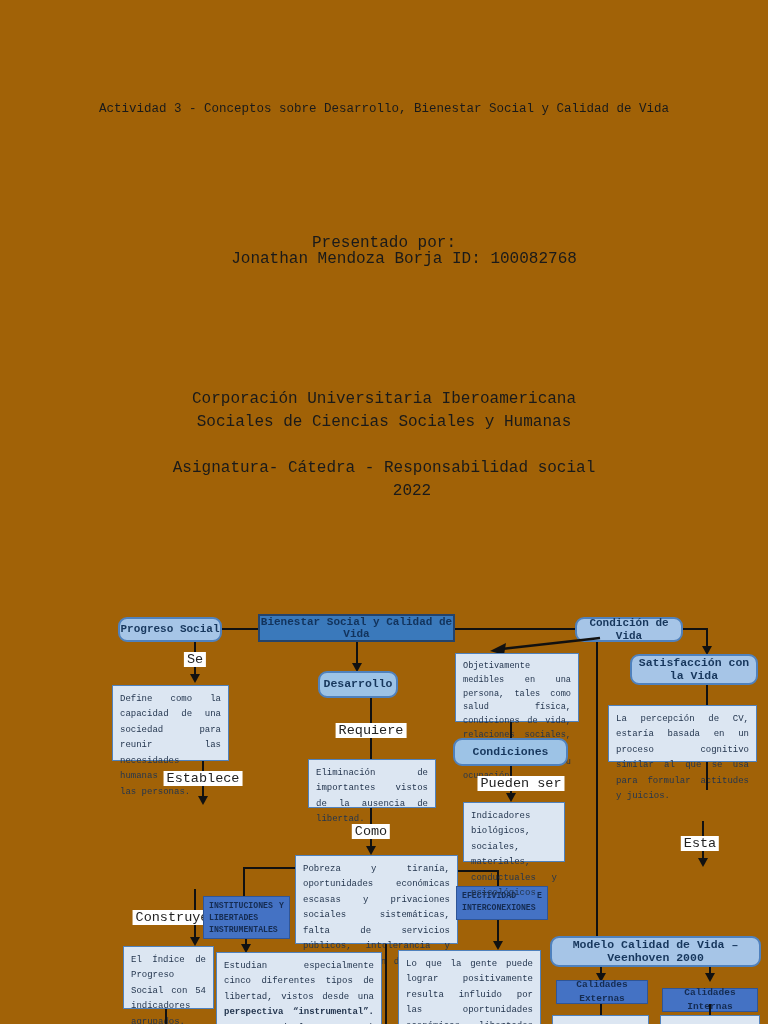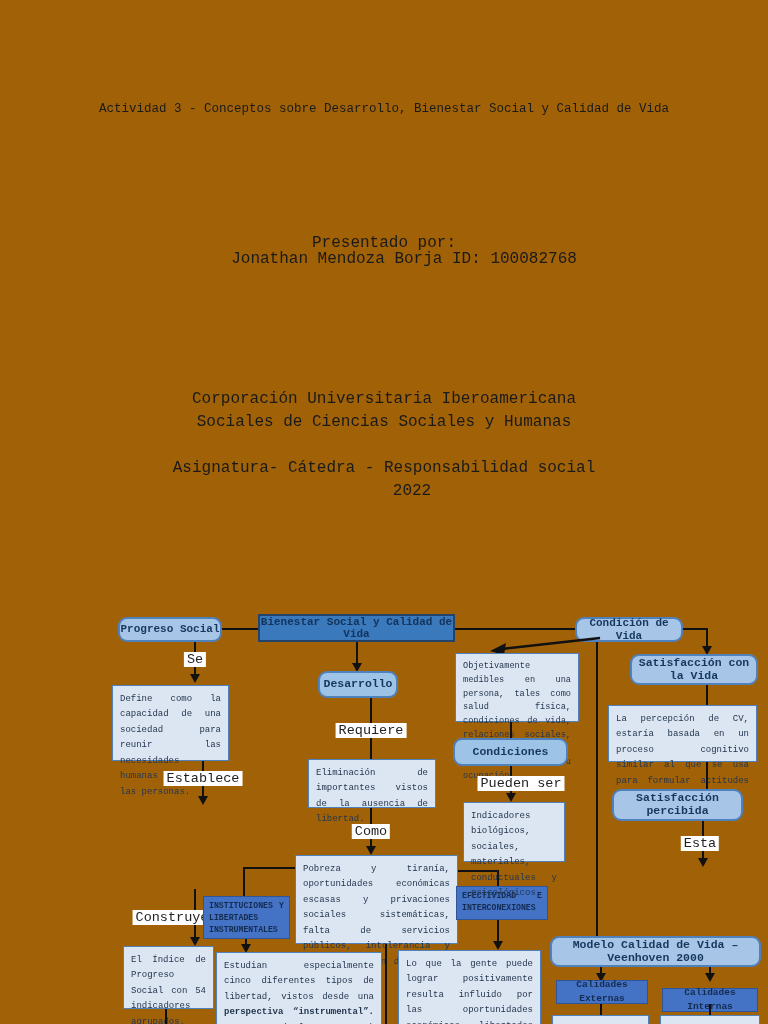--- a/index.html
+++ b/index.html
@@ -117,21 +117,20 @@
 
   <div class="hline" style="left:683px;top:628px;width:25px;"></div>
   <div class="vline" style="left:706px;top:628px;width:2px;height:19px;"></div>
   <div class="arrow-down" style="left:702px;top:646px;"></div>
   <div class="node" style="left:630px;top:654px;width:128px;height:31px;font-size:11.5px;">Satisfacción con la Vida</div>
 
   <div class="vline" style="left:706px;top:685px;width:2px;height:20px;"></div>
   <div class="tbox" style="left:608px;top:705px;width:149px;height:57px;">La percepción de CV, estaría basada en un proceso cognitivo similar al que se usa para formular actitudes y juicios.</div>
 
   <div class="vline" style="left:706px;top:762px;width:2px;height:28px;"></div>
-  <div class="node" style="left:612px;top:789px;width:131px;height:32px;font-size:11.5px;">Satisfacción percibida</div>
 
   <div class="vline" style="left:702px;top:821px;width:2px;height:38px;"></div>
   <div class="edge-label" style="left:700px;top:836px;">Esta</div>
   <div class="arrow-down" style="left:698px;top:858px;"></div>
 
   <div class="vline" style="left:596px;top:642px;width:2px;height:295px;"></div>
   <div class="node" style="left:550px;top:936px;width:211px;height:31px;font-size:11.5px;">Modelo Calidad de Vida – Veenhoven 2000</div>
 
   <div class="vline" style="left:600px;top:967px;width:2px;height:8px;"></div>
   <div class="arrow-down" style="left:596px;top:973px;"></div>

